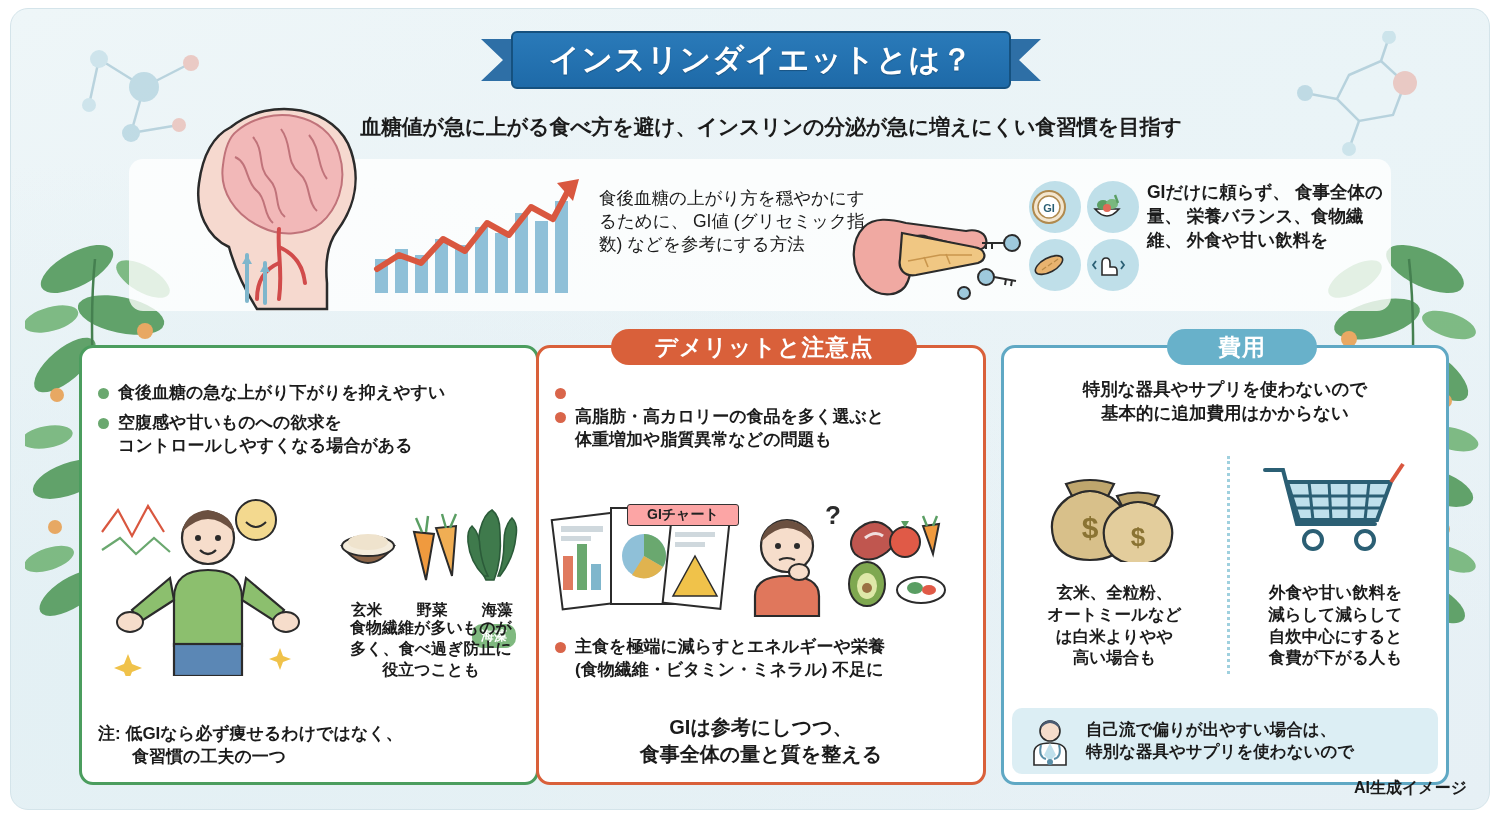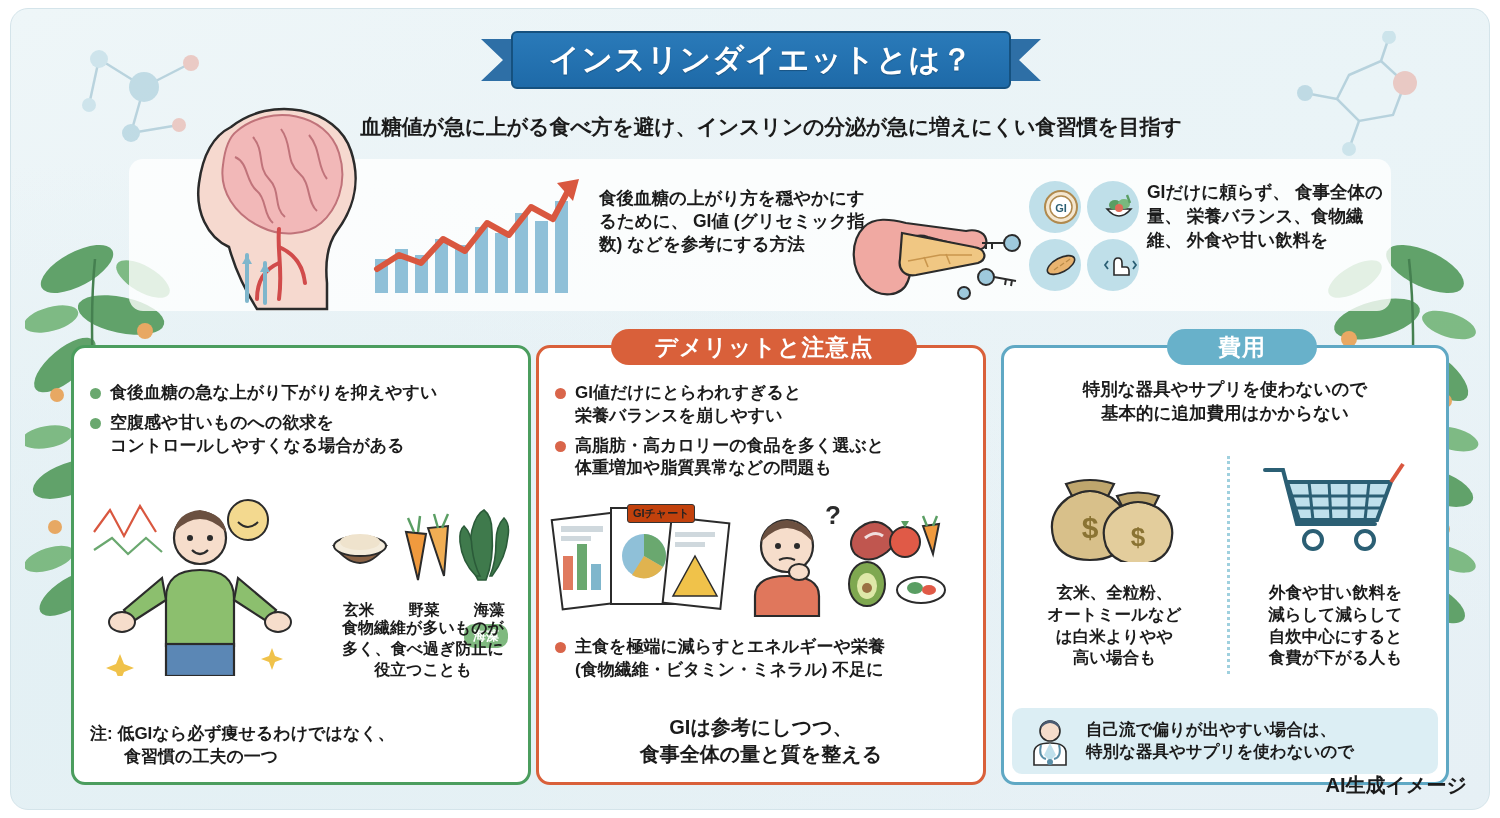--- a/index.html
+++ b/index.html
@@ -77,46 +77,46 @@
   }
 
   
   .brain-wrap { position: absolute; left: 150px; top: 78px; width: 230px; height: 225px; }
 
   
   .chart-ill { position: absolute; left: 358px; top: 168px; width: 212px; height: 120px; }
 
   .gi-text {
     position: absolute; left: 588px; top: 178px; width: 270px;
-    font-size: 17.5px; font-weight: bold; color: #1b1b1b; line-height: 1.32;
+    font-size: 17.5px; font-weight: normal; color: #1b1b1b; line-height: 1.32;
   }
 
   .pancreas-wrap { position: absolute; left: 835px; top: 206px; width: 180px; height: 90px; }
 
   .icon-grid {
     position: absolute; left: 1018px; top: 172px;
     display: grid; grid-template-columns: 52px 52px; grid-template-rows: 52px 52px;
     gap: 6px;
   }
   .round-ico {
     width: 52px; height: 52px; border-radius: 50%;
-    background: #bfdfe9; display: flex; align-items: center; justify-content: flex-end;
+    background: #bfdfe9; display: flex; align-items: center; justify-content: flex-start;
     font-weight: bold; color: #2a5e72; font-size: 15px;
   }
   .gi-right-text {
     position: absolute; left: 1136px; top: 172px; width: 250px;
     font-size: 17.5px; font-weight: bold; color: #1b1b1b; line-height: 1.36;
   }
 
   
   .col {
     position: absolute; top: 336px;
     border-radius: 14px; background: #ffffff;
   }
-  .col.merit    { left: 60px;   width: 460px; height: 440px; border: 3px solid #4b9d5e; }
+  .col.merit    { left: 68px;   width: 460px; height: 440px; border: 3px solid #4b9d5e; }
   .col.demerit  { left: 525px;  width: 450px; height: 440px; border: 3px solid #d9603a; }
   .col.cost     { left: 990px;  width: 448px; height: 440px; border: 3px solid #5fa8c4; }
 
   .pill {
     position: absolute; top: 320px;
     height: 36px; border-radius: 18px;
     display: flex; align-items: center; justify-content: center;
     color: #fff; font-weight: bold; font-size: 23px; letter-spacing: 1px;
     z-index: 5;
   }
@@ -184,27 +184,27 @@
     background: #dceef4; border-radius: 10px;
     display: flex; align-items: center; gap: 10px; padding: 0 12px;
   }
   .cost-footer-text {
     font-size: 16.5px; font-weight: bold; color: #1b1b1b; line-height: 1.32;
     white-space: pre-line;
   }
 
   .watermark {
     position: absolute; right: 22px; bottom: 10px;
-    font-size: 20px; font-weight: bold; color: #1b1b1b;
+    font-size: 16px; font-weight: bold; color: #1b1b1b;
   }
 
   .gi-chart-tag {
-    position: absolute; font-size: 11px; font-weight: bold; color: #222;
-    background: #c2410c; border: 1.5px solid #333; border-radius: 3px;
-    padding: 1px 5px;
+    position: absolute; font-size: 14px; font-weight: bold; color: #222;
+    background: #fca5a5; border: 1.5px solid #333; border-radius: 3px;
+    padding: 1px 19px;
   }
   .speech {
     position: absolute; background: #7fb97f; color: #fff;
     font-size: 13px; font-weight: bold; border-radius: 10px;
     padding: 3px 9px;
   }
 </style>
 </head>
 <body>
 
@@ -498,22 +498,20 @@
 役立つことも</div>
       <div class="merit-note">注: 低GIなら必ず痩せるわけではなく、
 　　食習慣の工夫の一つ</div>
     </div>
 
     <div class="pill demerit">デメリットと注意点</div>
     <div class="col demerit">
       <div class="bullets">
         <div class="bullet">
           <span class="dot r"></span>
-          <span class="bullet-lines">GI値だけにとらわれすぎると
-栄養バランスを崩しやすい</span>
         </div>
         <div class="bullet">
           <span class="dot r"></span>
           <span class="bullet-lines">高脂肪・高カロリーの食品を多く選ぶと
 体重増加や脂質異常などの問題も</span>
         </div>
       </div>
 
       <div class="dem-art">
         <div class="gi-chart-tag" style="left:78px;top:6px;">GIチャート</div>

